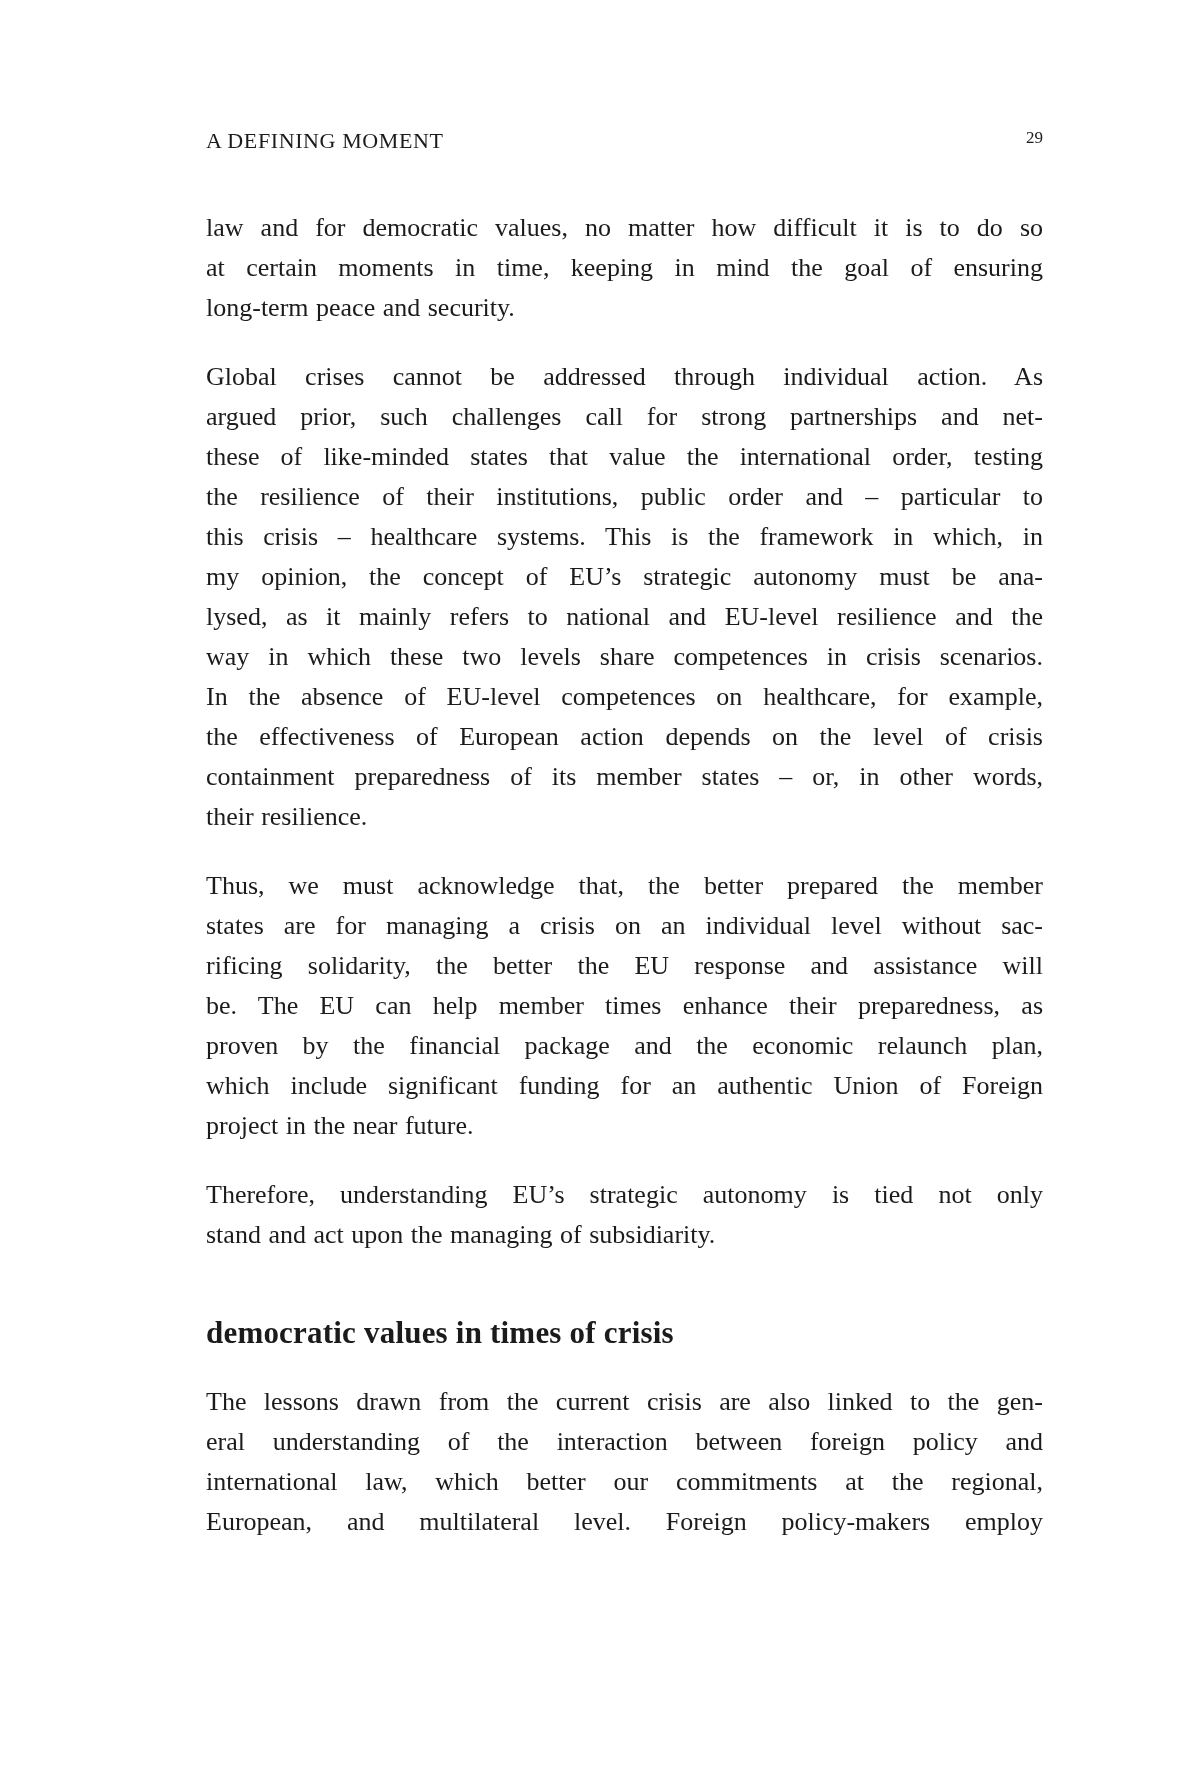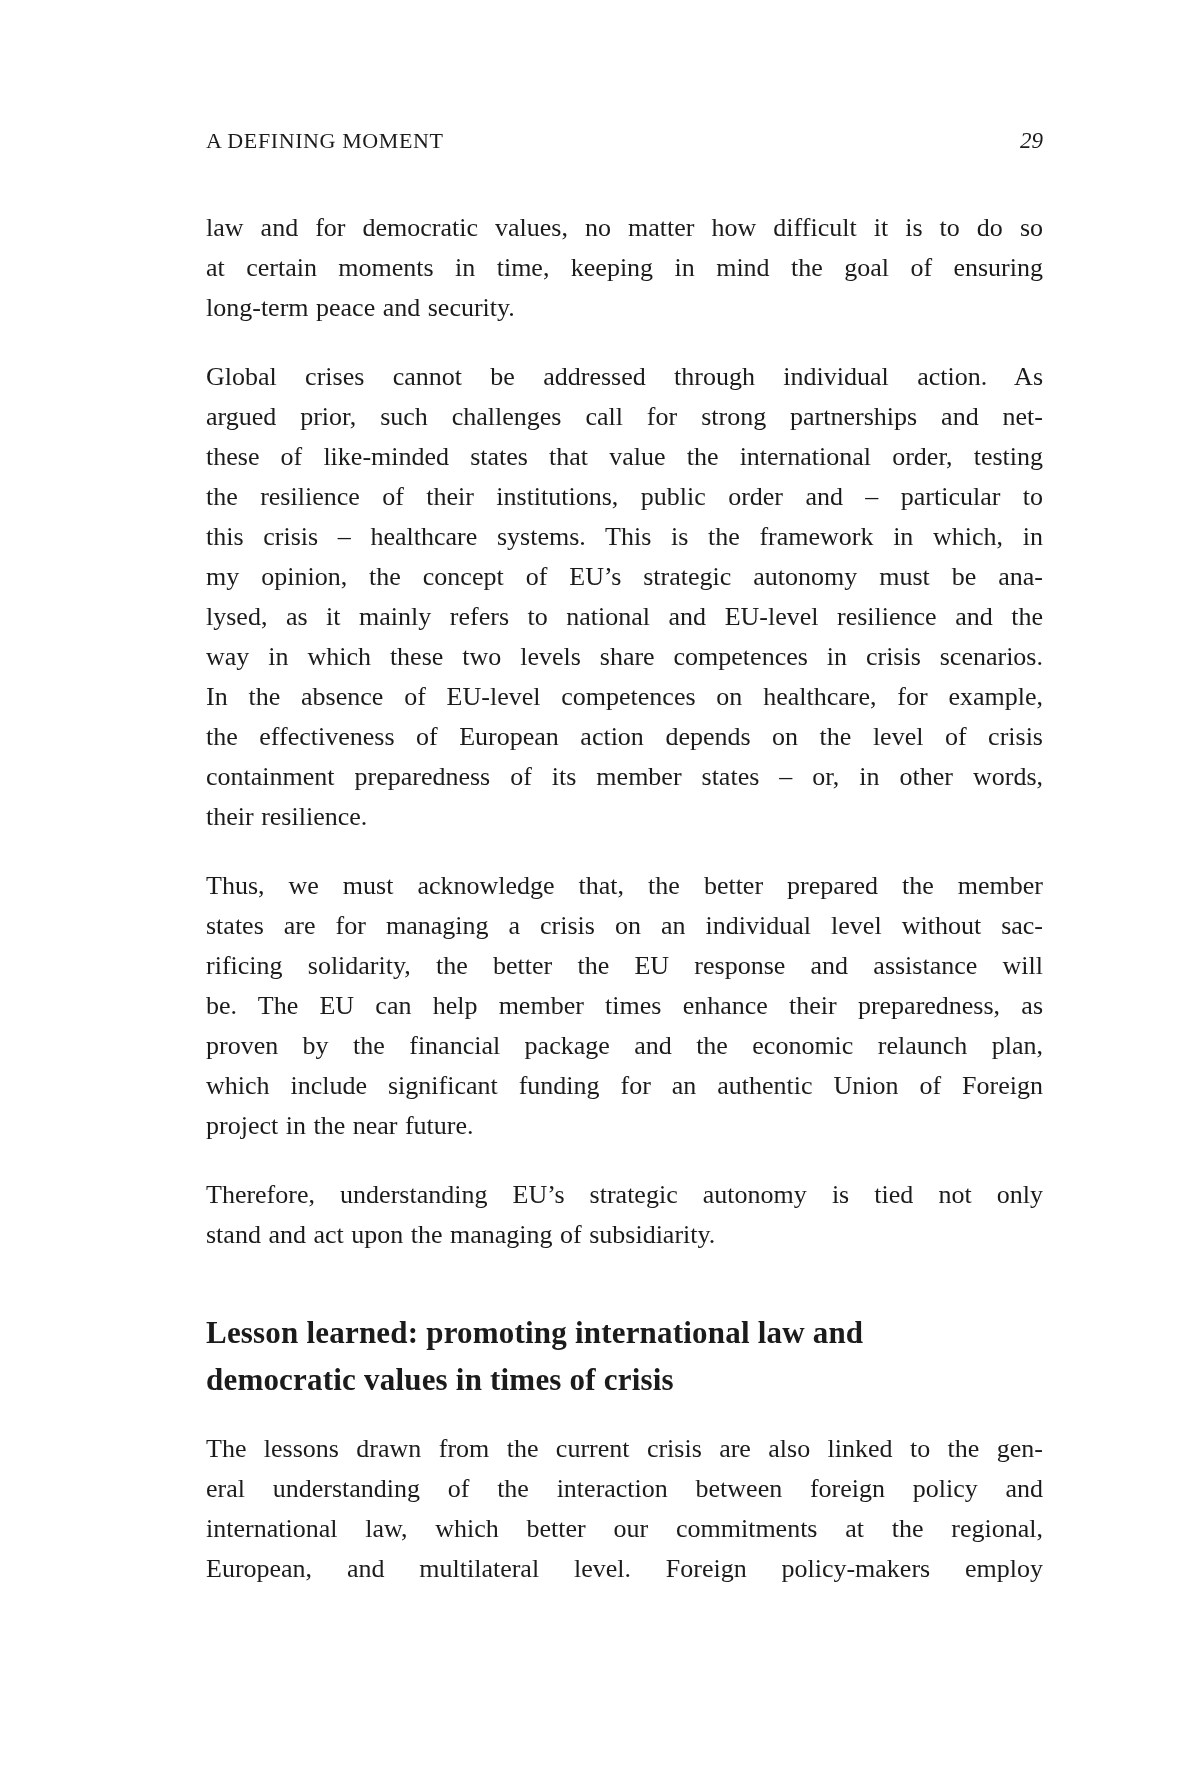--- a/index.html
+++ b/index.html
@@ -24,23 +24,22 @@
     justify-content: space-between;
     align-items: flex-start;
     font-size: 22px;
     letter-spacing: 0.6px;
     margin-bottom: 54px;
   }
   .running-head .title {
     text-transform: uppercase;
   }
   .running-head .pagenum {
-    font-size: 23px;
+    font-size: 17px;
     letter-spacing: 0;
-    font-style: italic;
   }
   .body-col {
     width: 837px;
   }
   .paragraph {
     margin: 0 0 29px 0;
     font-size: 26px;
     line-height: 40px;
   }
   .paragraph .line {
@@ -97,21 +96,20 @@
         <div class="line">be. The EU can help member times enhance their preparedness, as</div>
         <div class="line">proven by the financial package and the economic relaunch plan,</div>
         <div class="line">which include significant funding for an authentic Union of Foreign</div>
         <div class="line last">project in the near future.</div>
       </div>
       <div class="paragraph">
         <div class="line">Therefore, understanding EU’s strategic autonomy is tied not only</div>
         <div class="line last">stand and act upon the managing of subsidiarity.</div>
       </div>
       <h2 class="heading">
-        <div class="hline">Lesson learned: promoting international law and</div>
         <div class="hline">democratic values in times of crisis</div>
       </h2>
       <div class="paragraph">
         <div class="line">The lessons drawn from the current crisis are also linked to the gen-</div>
         <div class="line">eral understanding of the interaction between foreign policy and</div>
         <div class="line">international law, which better our commitments at the regional,</div>
         <div class="line">European, and multilateral level. Foreign policy-makers employ</div>
       </div>
     </div>
 </div>

